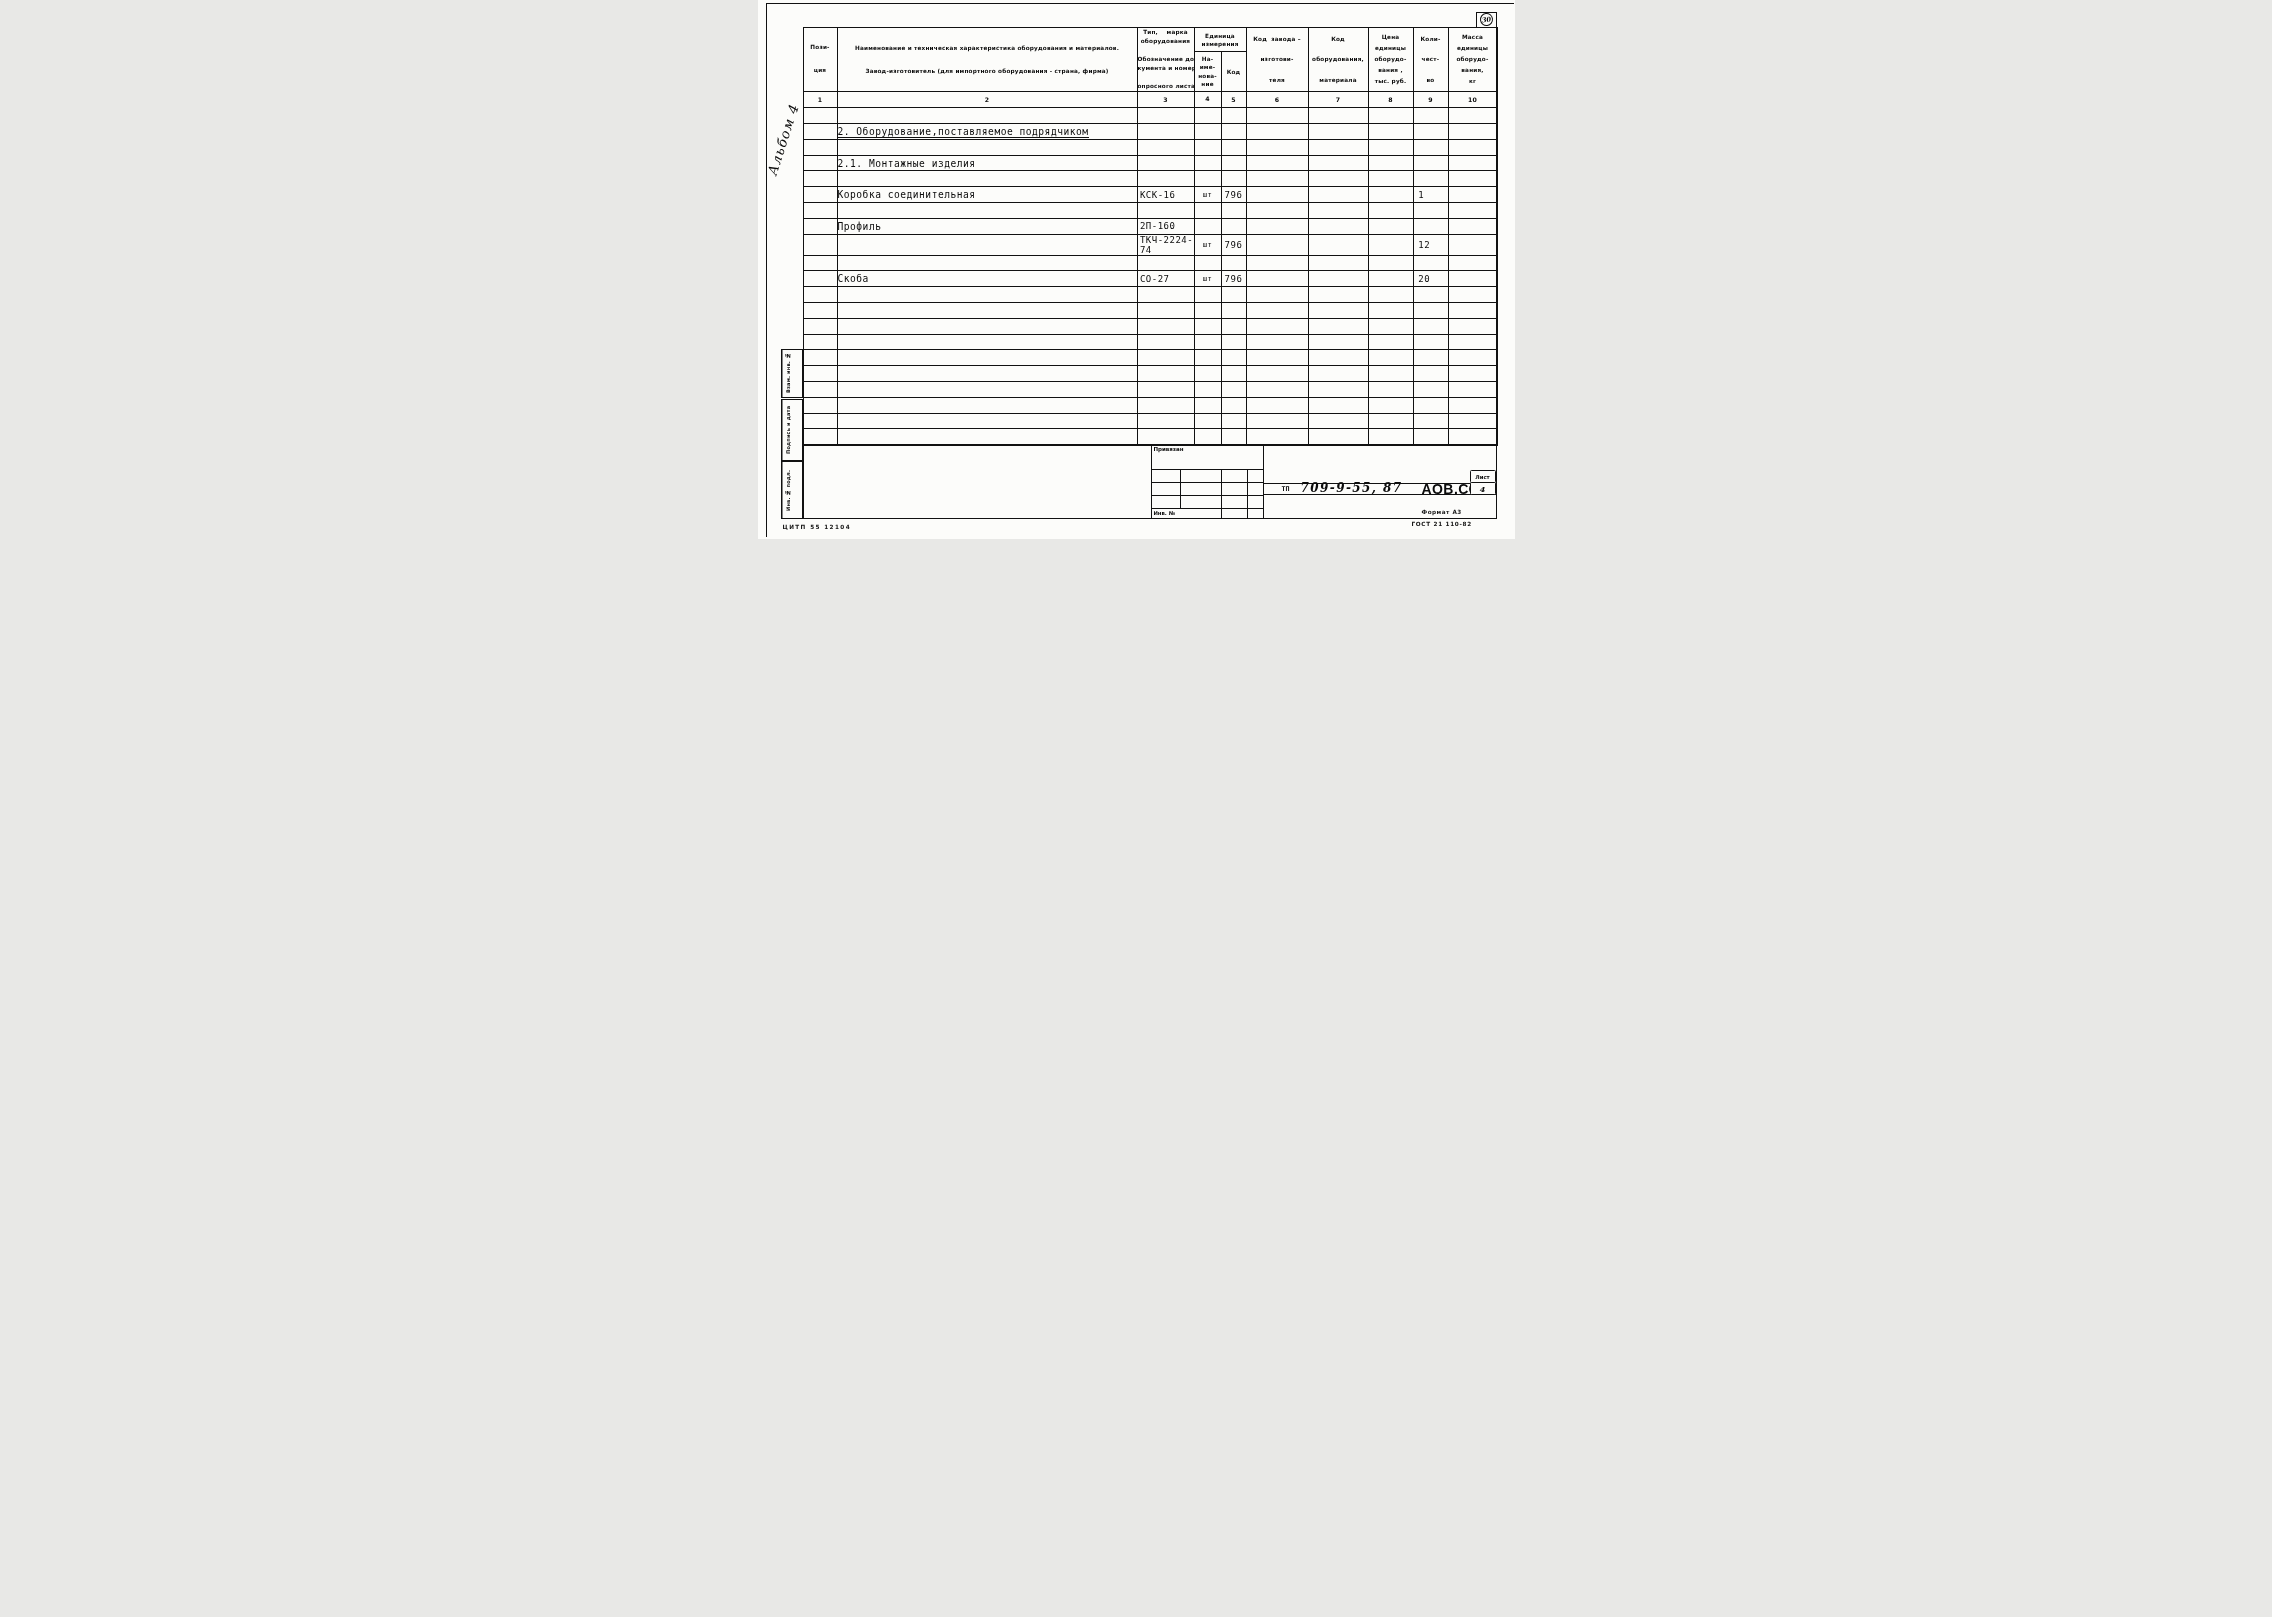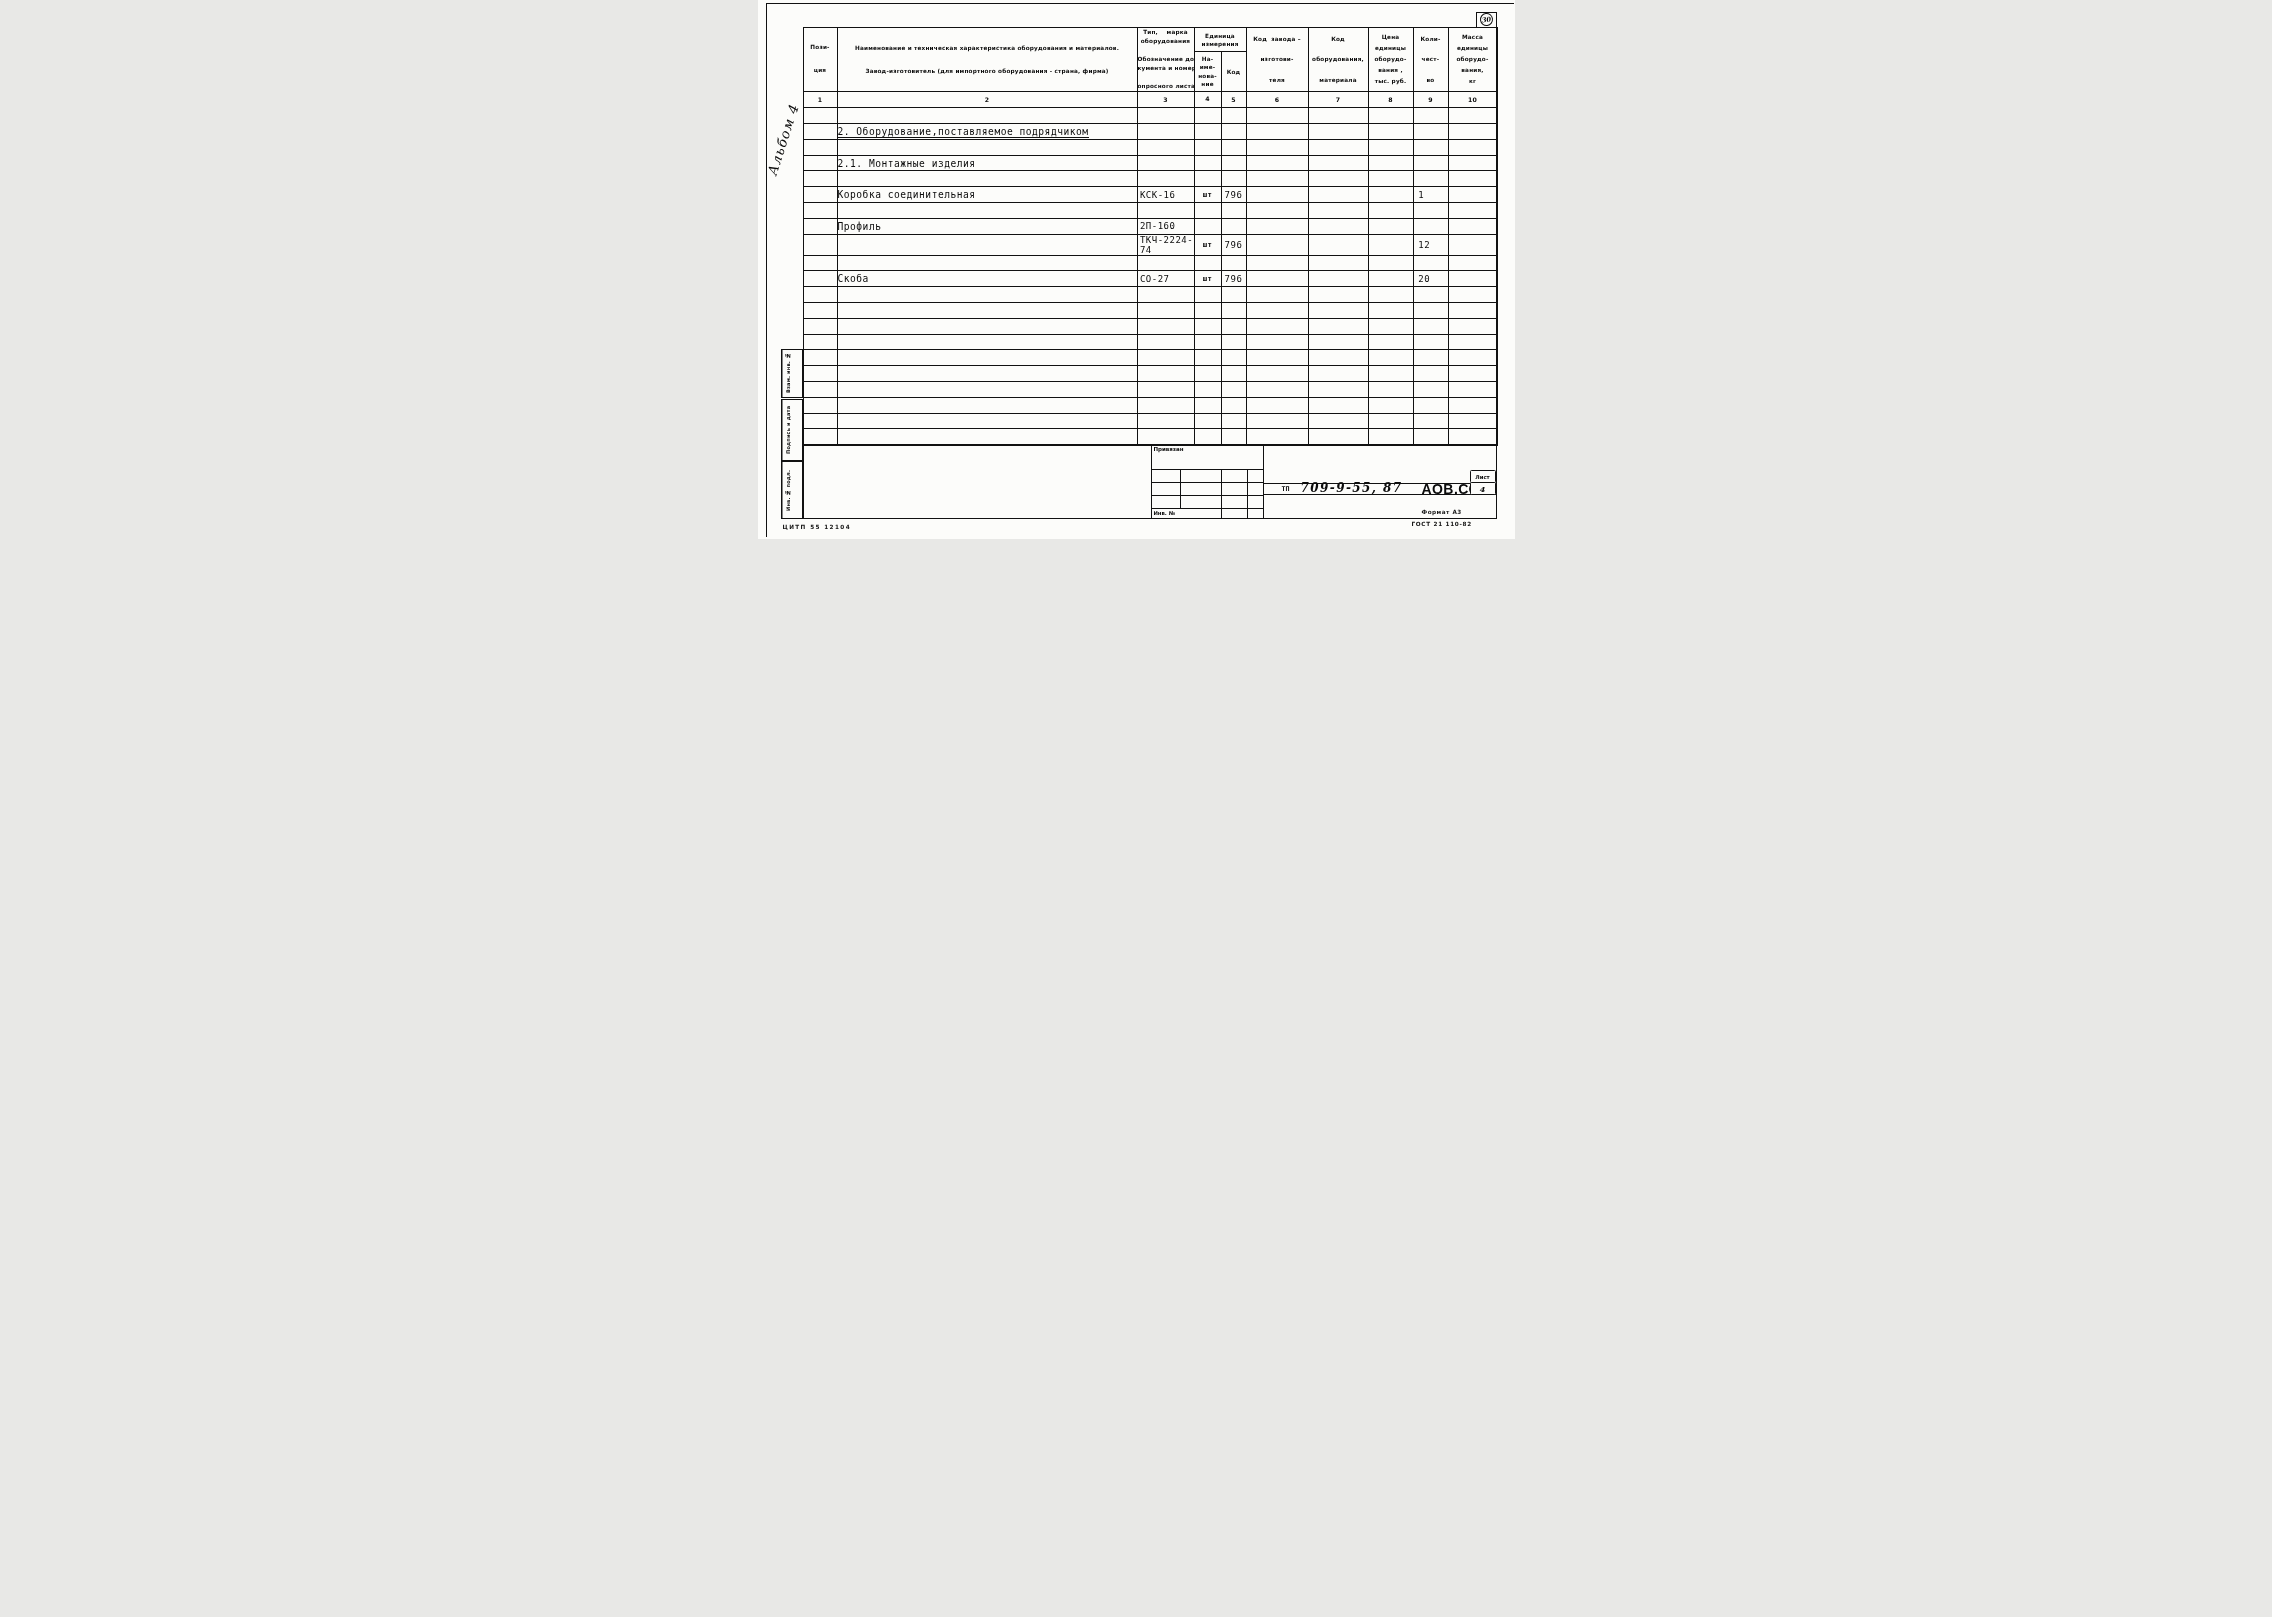--- a/index.html
+++ b/index.html
@@ -36,21 +36,21 @@
     vertical-align:middle;text-align:center;
   }
   tr.h1{height:23.5px;}
   tr.h2{height:38px;}
   tr.nums{height:16.3px;}
   tr.nums th{border-top:1.9px solid #111;font-size:6.2px;}
   tbody tr{height:15.8px;}
   tbody tr:last-child td{border-bottom:2.4px solid #111;}
   
   th.h-c4,th.h-c46{border-left:1.4px solid #111;}
-  tbody td.c4{border-left:1.4px solid #111;font-weight:bold;}
+  tbody td.c4{border-left:1.4px solid #111;}
   tbody td.c5{border-left:1.9px solid #111;}
   tbody td.c10{border-left:1.9px solid #111;}
   
   .pre{white-space:pre;}
   th.h-c1{line-height:11.5px;}
   th.h-c2 .hdr2wrap{display:flex;flex-direction:column;justify-content:space-evenly;height:62px;}
   th.h-c3{line-height:9px;text-align:center;}
   th.h-c46{line-height:8.1px;}
   th.h-c4{line-height:8.6px;}
   th.h-c6{line-height:10.3px;}

